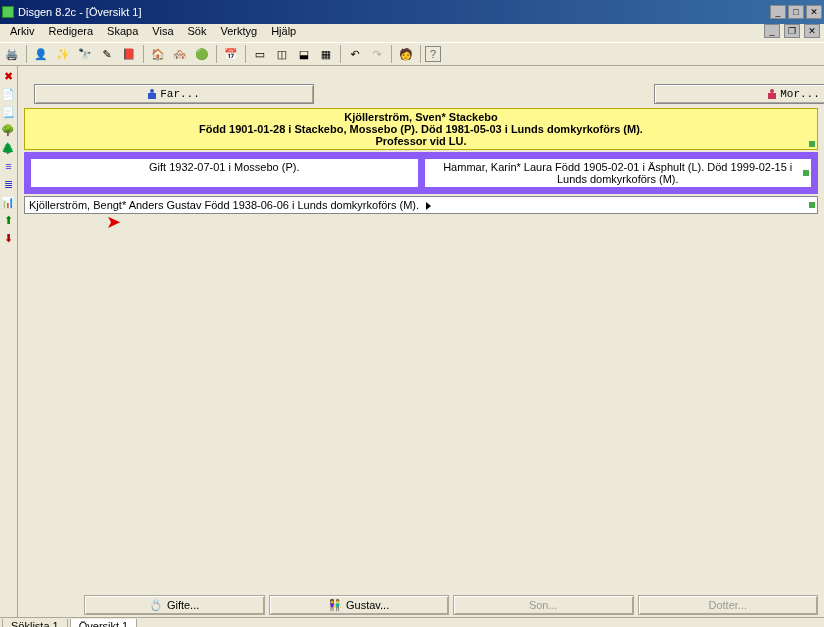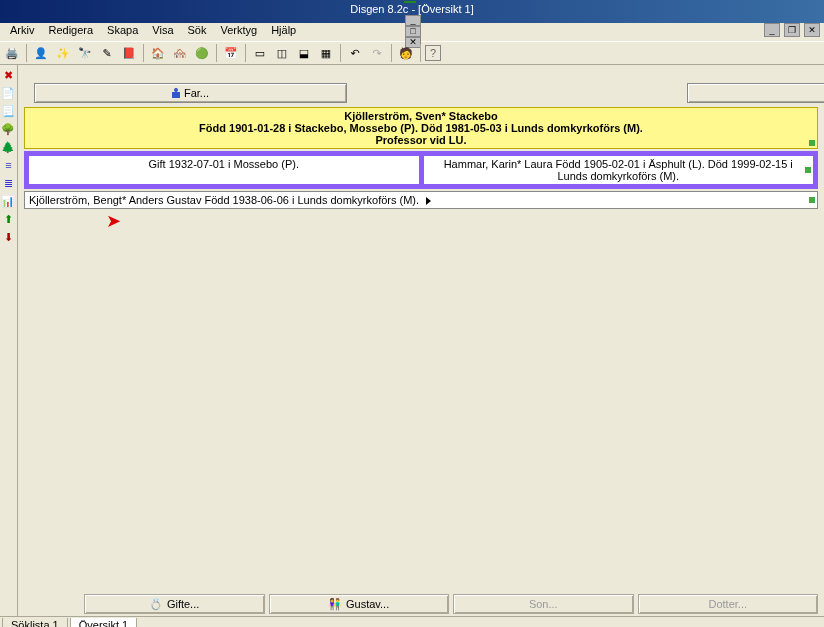--- a/index.html
+++ b/index.html
@@ -1,38 +1,38 @@
 <!DOCTYPE html>
 <html><head>
 <meta charset="utf-8">
 <style>
   * { box-sizing: border-box; }
   html, body { margin: 0; padding: 0; width: 824px; height: 627px; font-family: Tahoma, Arial, sans-serif; font-size: 11px; overflow: hidden; background: #ece9d8; color: #000; }
-  .titlebar { height: 23px; background: linear-gradient(to right, #0a246a, #3a6ea5); color: #fff; display: flex; align-items: center; padding: 1px 2px; font-size: 11px; flex-direction: column; }
+  .titlebar { height: 23px; background: linear-gradient(to right, #0a246a, #3a6ea5); color: #fff; display: flex; align-items: center; padding: 12px 2px; font-size: 11px; }
   .titlebar .app-icon { width: 12px; height: 12px; background: #55cc55; margin-right: 4px; border: 1px solid #228822; }
   .titlebar .title-text { flex: 1; }
   .winbtn { width: 16px; height: 14px; background: #c0c0c0; border: 1px solid #888; margin-left: 2px; color: #000; font-size: 9px; display: flex; align-items: center; justify-content: center; line-height: 1; cursor: pointer; }
   .menubar-row { height: 18px; background: #ece9d8; display: flex; align-items: flex-start; padding: 0 4px; }
   .menubar { display: flex; gap: 2px; flex: 1; }
   .menubar span { padding: 1px 6px; cursor: pointer; }
   .doc-controls { display: flex; gap: 2px; }
   .toolbar { height: 24px; background: #ece9d8; border-top: 1px solid #fff; border-bottom: 1px solid #aca899; display: flex; align-items: center; padding: 0 2px; gap: 2px; }
   .tbtn { width: 20px; height: 20px; display: flex; align-items: center; justify-content: center; cursor: pointer; }
   .tsep { width: 1px; height: 18px; background: #aca899; margin: 0 2px; }
   .workspace { display: flex; height: calc(627px - 16px - 18px - 24px - 18px); background: #ece9d8; position: relative; }
   .sidebar { width: 18px; background: #ece9d8; border-right: 1px solid #aca899; display: flex; flex-direction: column; align-items: center; padding-top: 2px; gap: 2px; }
   .sbtn { width: 16px; height: 16px; display: flex; align-items: center; justify-content: center; cursor: pointer; font-size: 11px; }
   .content { flex: 1; background: #ece9d8; position: relative; overflow: hidden; }
   .parents-row { display: flex; padding: 18px 6px 2px 16px; gap: 170px; }
-  .parent-btn { flex: none; width: 313px; height: 20px; background: #ece9d8; border: 1px solid #888; border-radius: 0; display: flex; align-items: center; justify-content: center; gap: 4px; cursor: pointer; box-shadow: inset 1px 1px #fff, inset -1px -1px #aca899; }
+  .parent-btn { flex: none; width: 280px; height: 20px; background: #ece9d8; border: 1px solid #888; border-radius: 0; display: flex; align-items: center; justify-content: center; gap: 4px; cursor: pointer; box-shadow: inset 1px 1px #fff, inset -1px -1px #aca899; font-family: Liberation Mono, monospace; }
   .banner { margin: 2px 6px 0 6px; background: #fff98f; border: 1px solid #bbaa00; text-align: center; padding: 2px 4px; font-size: 11px; position: relative; }
   .banner b { font-weight: bold; }
   .green-sq { position: absolute; right: 2px; bottom: 2px; width: 6px; height: 6px; background: #44aa44; }
   .spouse-row { display: flex; margin: 2px 6px 0 6px; }
-  .spouse-cell { flex: 1; background: #fff; border: 5px solid #8b5cf6; padding: 2px 4px; text-align: center; position: relative; }
+  .spouse-cell { flex: 1; background: #fff; border: 7px solid #8b5cf6; padding: 2px 4px; text-align: center; position: relative; }
   .spouse-cell + .spouse-cell { border-left: none; }
   .child-row { margin: 2px 6px 0 6px; background: #fff; border: 1px solid #888; padding: 2px 4px; position: relative; }
   .green-sq2 { position: absolute; right: 2px; top: 50%; transform: translateY(-50%); width: 6px; height: 6px; background: #44aa44; }
   .cursor { position: absolute; left: 88px; top: 145px; pointer-events: none; font-size: 18px; color: #d00; }
   .bottom-buttons { display: flex; padding: 2px 6px 2px 66px; gap: 4px; position: absolute; bottom: 0; left: 18px; right: 0; background: #ece9d8; }
   .bbtn { flex: 1; height: 20px; background: #ece9d8; border: 1px solid #aca899; box-shadow: inset 1px 1px #fff, inset -1px -1px #aca899; display: flex; align-items: center; justify-content: center; gap: 4px; cursor: pointer; }
   .bbtn.disabled { color: #999; cursor: default; }
   .statusbar { height: 18px; background: #ece9d8; border-top: 1px solid #aca899; display: flex; align-items: center; }
   .tab { padding: 1px 8px; background: #fff; border: 1px solid #aca899; border-top: none; margin-left: 2px; cursor: pointer; }
   .tab.inactive { background: #ece9d8; }

